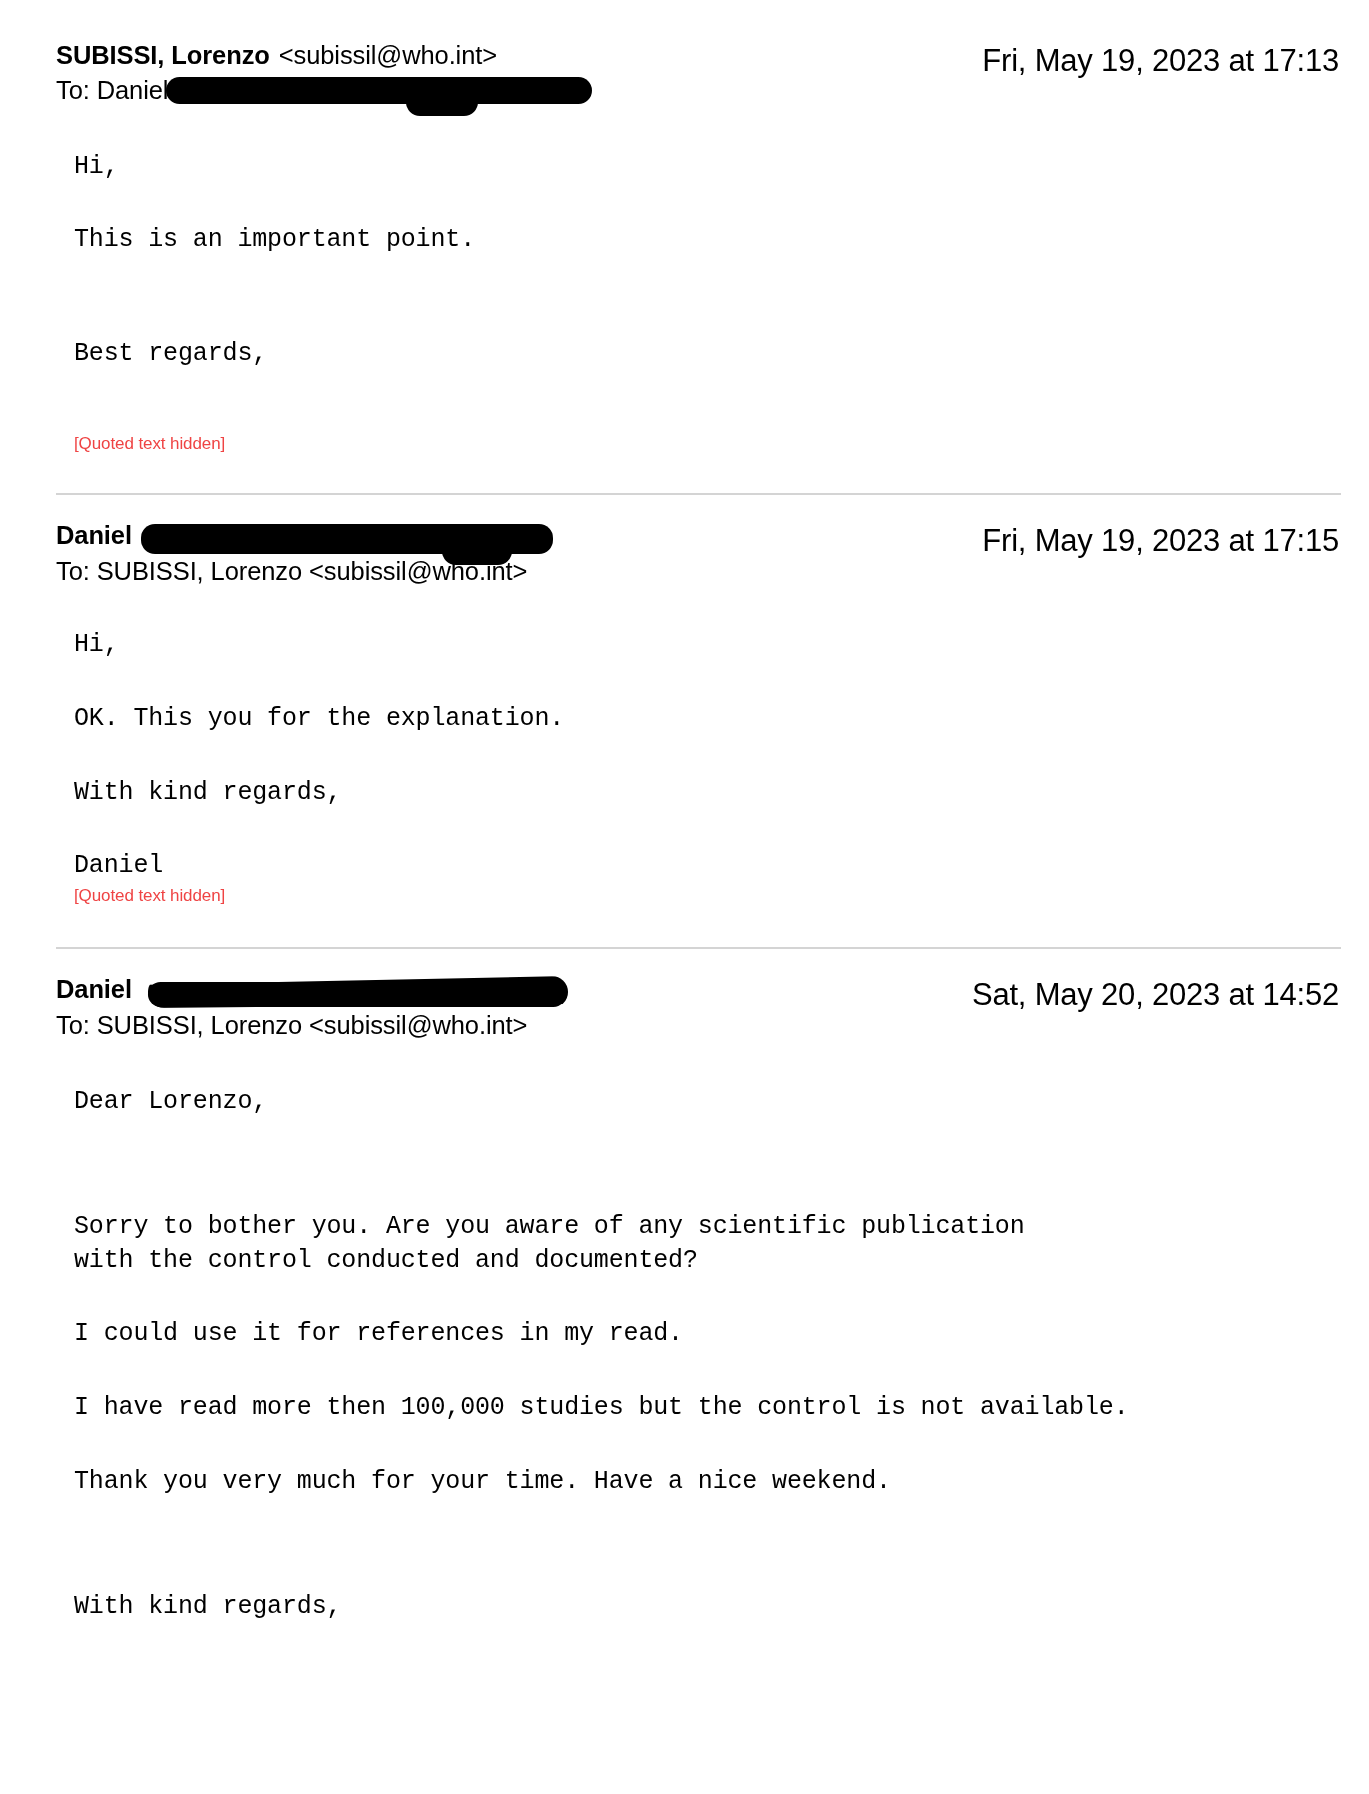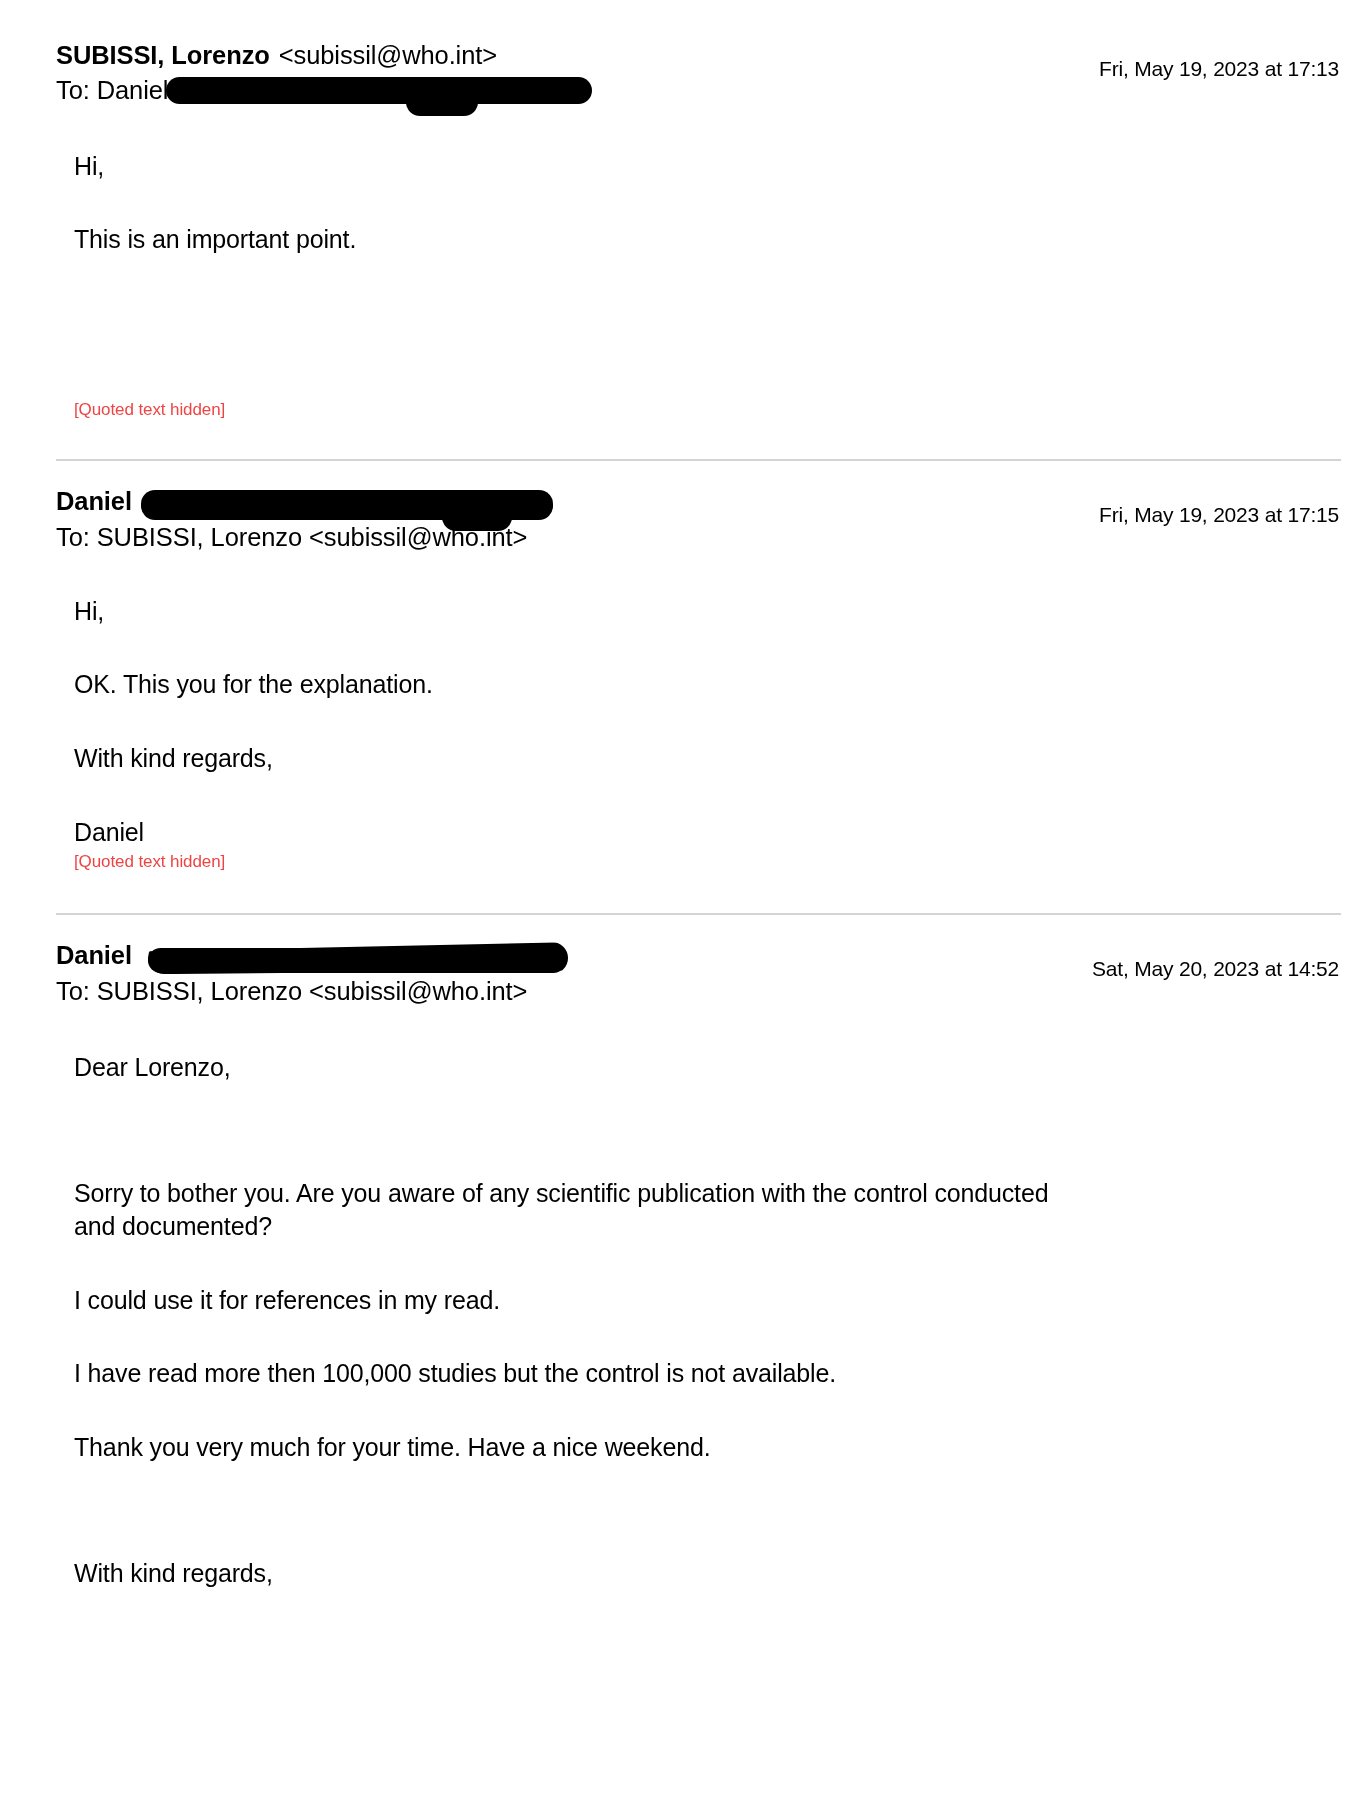--- a/index.html
+++ b/index.html
@@ -52,22 +52,22 @@
   }
   .recipient {
     font-size: 25.5px;
     font-weight: normal;
     letter-spacing: -0.1px;
     line-height: 1.36;
   }
   .timestamp {
     position: absolute;
     right: 0;
-    top: 16px;
-    font-size: 21px;
+    top: 2px;
+    font-size: 31px;
     font-weight: normal;
     letter-spacing: -0.2px;
     white-space: nowrap;
   }
 
   
   .redact {
     position: absolute;
     background: #000000;
     border-radius: 14px;
@@ -87,20 +87,21 @@
   .msg-body {
     padding-left: 18px;
     padding-right: 40px;
   }
   .para {
     font-size: 25px;
     line-height: 1.345;
     margin: 0;
     padding: 0;
     letter-spacing: -0.15px;
+    font-family: Liberation Mono, monospace;
   }
   .gap-m { height: 40px; }
   .gap-xl { height: 92px; }
 
   .quoted {
     font-size: 17px;
     color: #ef4444;
     line-height: 1.3;
     letter-spacing: -0.1px;
     margin: 0;
@@ -131,20 +132,21 @@
         <span class="redact-bump" style="left:350px; top:26px; width:72px; height:17px;"></span>
       </div>
     </div>
 
     <div class="msg-body" style="margin-top:42px;">
       <p class="para">Hi,</p>
       <div class="gap-m"></div>
       <p class="para">This is an important point.</p>
       <div class="gap-m"></div>
       <div class="gap-m"></div>
+      <p class="para">Best regards,</p>
       <div class="gap-m"></div>
       <div style="height:22px;"></div>
       <p class="quoted">[Quoted text hidden]</p>
     </div>
   </div>
 
   <div class="divider" style="margin-top:38px;"></div>
 
   <div class="message" style="padding-top:26px;">
     <div class="msg-header">

